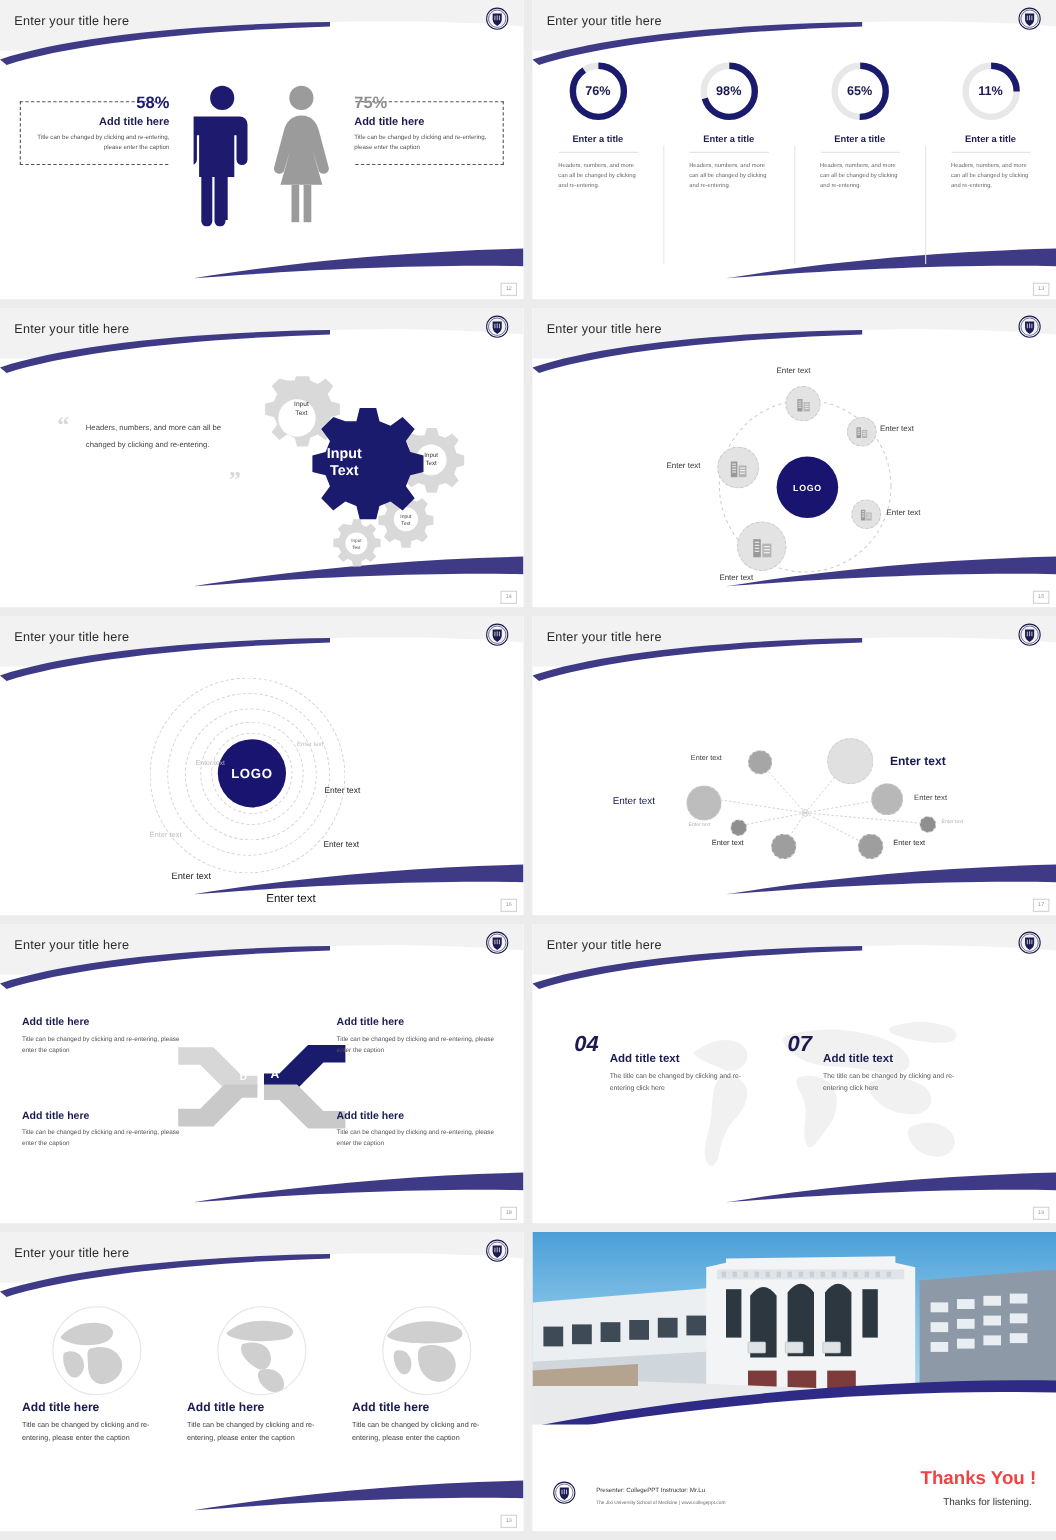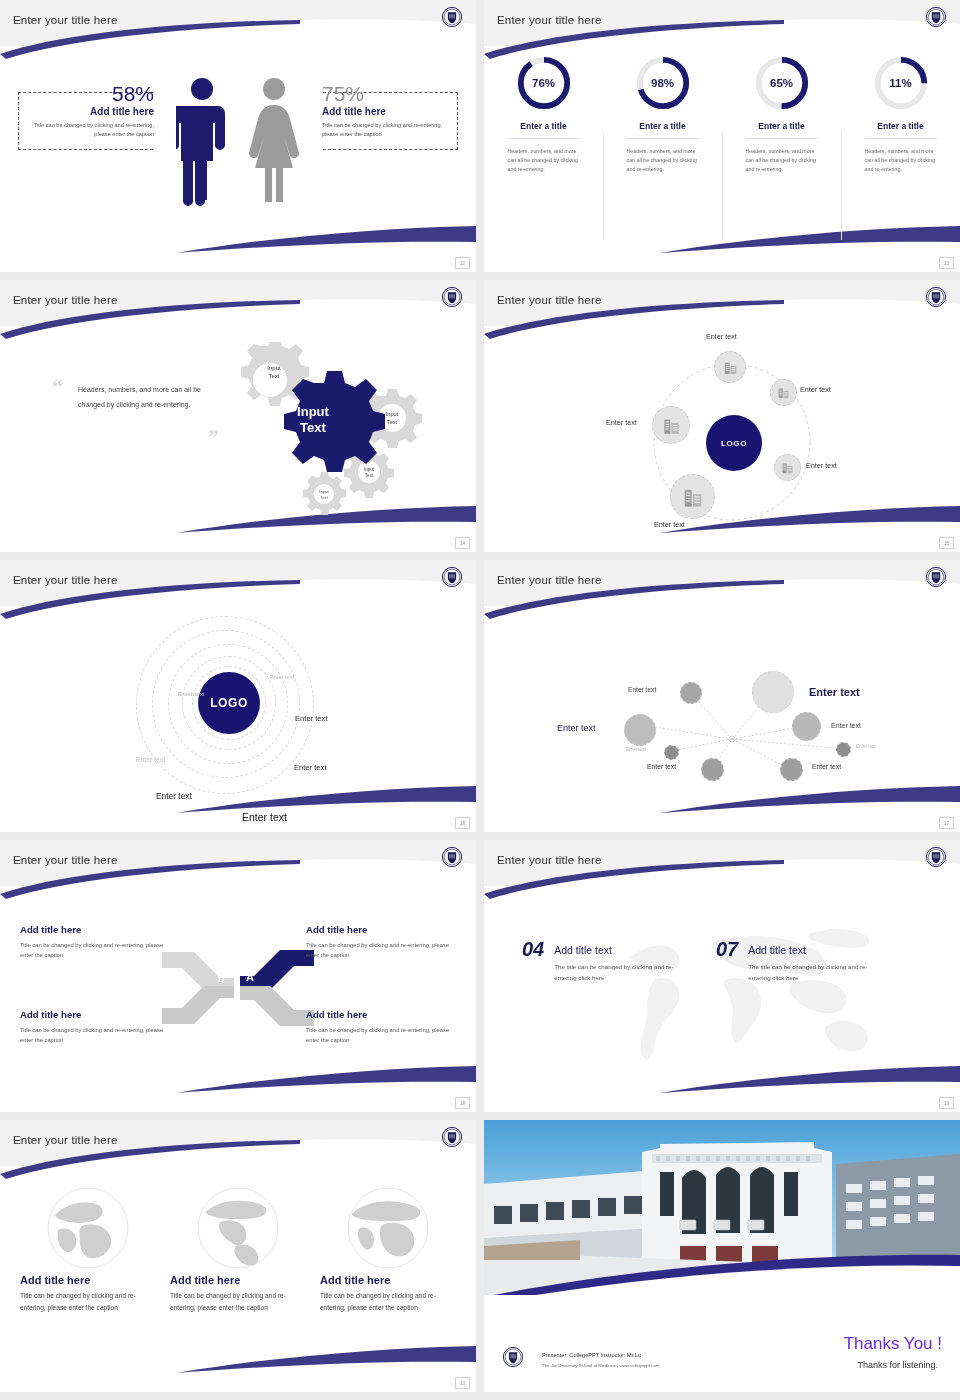--- a/index.html
+++ b/index.html
@@ -55,21 +55,21 @@
   
   .s1-wrap{position:absolute;left:0;top:0;width:100%;height:100%;}
   .s1-figure{position:absolute;top:30px;}
   .s1-male{left:176px;}
   .s1-female{left:246px;}
   .s1-bracket{position:absolute;top:46px;height:56px;border:1px dashed #555;}
   .s1-bl{left:18px;width:134px;border-right:none;}
   .s1-br{right:18px;width:134px;border-left:none;}
   .s1-txtL{position:absolute;left:22px;top:38px;width:132px;text-align:right;}
   .s1-txtR{position:absolute;right:22px;top:38px;width:132px;text-align:left;}
-  .pct{font-size:21px;font-weight:normal;line-height:20px;}
+  .pct{font-size:15px;font-weight:bold;line-height:20px;}
   .pct.navy{color:#1e1a6e;}
   .pct.grey{color:#8f8f8f;}
   .addtitle{font-size:10px;font-weight:bold;color:#1b1b52;margin-top:2px;}
   .caption{font-size:5.6px;color:#555;line-height:9px;margin-top:4px;}
 
   
   .s2-row{position:absolute;left:0;top:8px;width:100%;display:flex;}
   .s2-col{flex:1;display:flex;flex-direction:column;align-items:center;position:relative;}
   .s2-col + .s2-col::before{
     content:"";position:absolute;left:0;top:78px;width:1px;height:108px;background:#e6e6e6;
@@ -108,34 +108,34 @@
   .s6-lbl{position:absolute;white-space:nowrap;}
 
   
   .s7-cell{position:absolute;width:150px;}
   .s7-h{font-size:9.6px;font-weight:bold;color:#1b1b52;}
   .s7-c{font-size:5.8px;color:#555;line-height:10px;margin-top:5px;}
   .s7-letter{position:absolute;color:#fff;font-weight:bold;font-size:9px;}
 
   
   .bignum{font-size:20px;font-weight:bold;font-style:italic;color:#1b1b52;}
-  .s8-h{font-size:10.5px;font-weight:normal;color:#1b1b52;}
+  .s8-h{font-size:10.5px;font-weight:bold;color:#1b1b52;margin-top:12px;}
   .s8-c{font-size:6.2px;color:#555;line-height:11px;margin-top:5px;}
 
   
   .s9-col{position:absolute;width:136px;}
   .s9-h{font-size:11px;font-weight:bold;color:#1b1b52;}
   .s9-c{font-size:6.6px;color:#444;line-height:12px;margin-top:4px;}
 
   
   .photo{position:absolute;left:0;top:0;width:100%;height:175px;overflow:hidden;}
   .sky{position:absolute;inset:0;background:linear-gradient(180deg,#4a9fd8 0%,#87c4e8 45%,#bfe0f2 100%);}
   .thanks-big{
     position:absolute;right:18px;bottom:38px;
-    font-size:17px;font-weight:normal;color:#6d28d9;
+    font-size:17px;font-weight:bold;color:#ef4444;
   }
   .thanks-sub{position:absolute;right:22px;bottom:22px;font-size:9px;color:#333;}
   .presenter{position:absolute;left:58px;bottom:34px;font-size:5.6px;color:#333;white-space:nowrap;}
   .presenter2{position:absolute;left:58px;bottom:24px;font-size:4.4px;color:#666;white-space:nowrap;}
 </style>
 </head>
 <body>
 
 <div class="deck">
 

